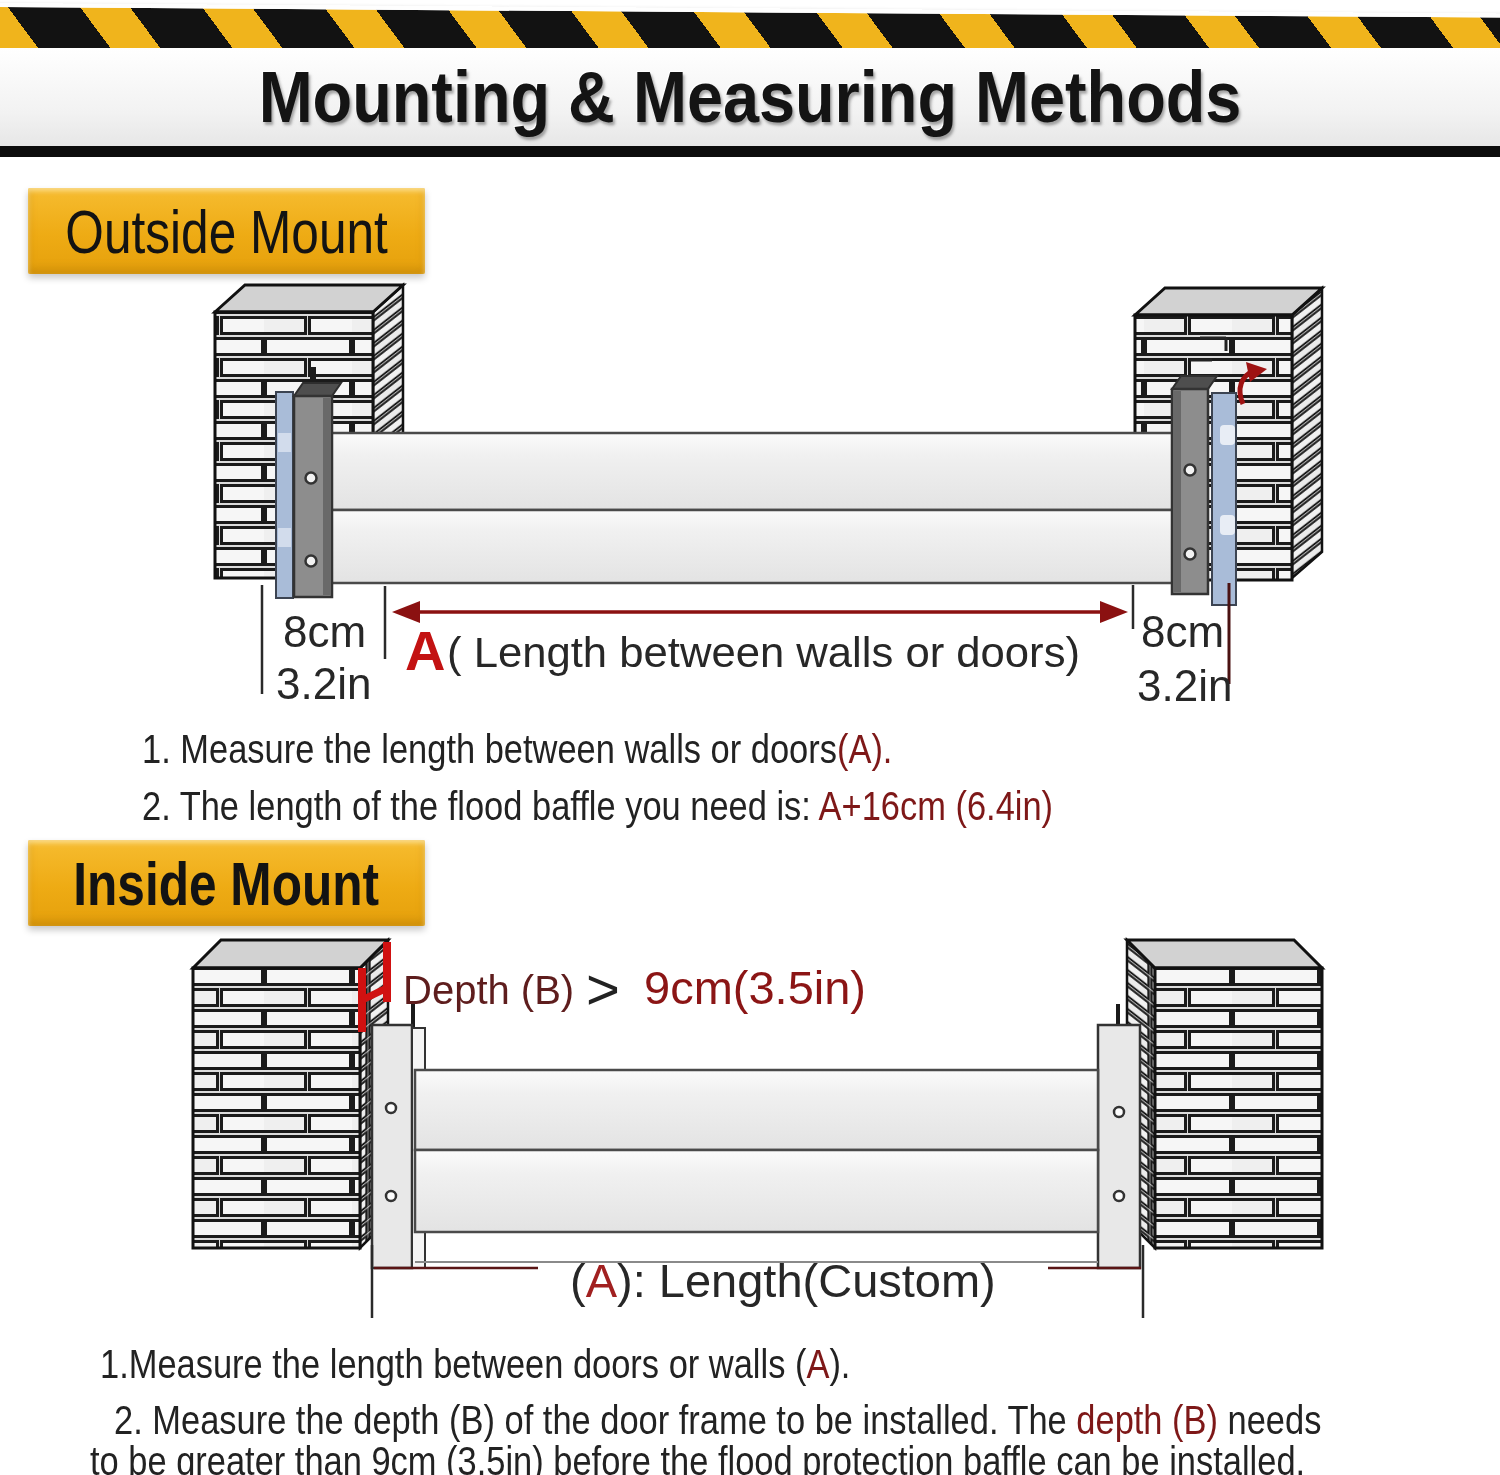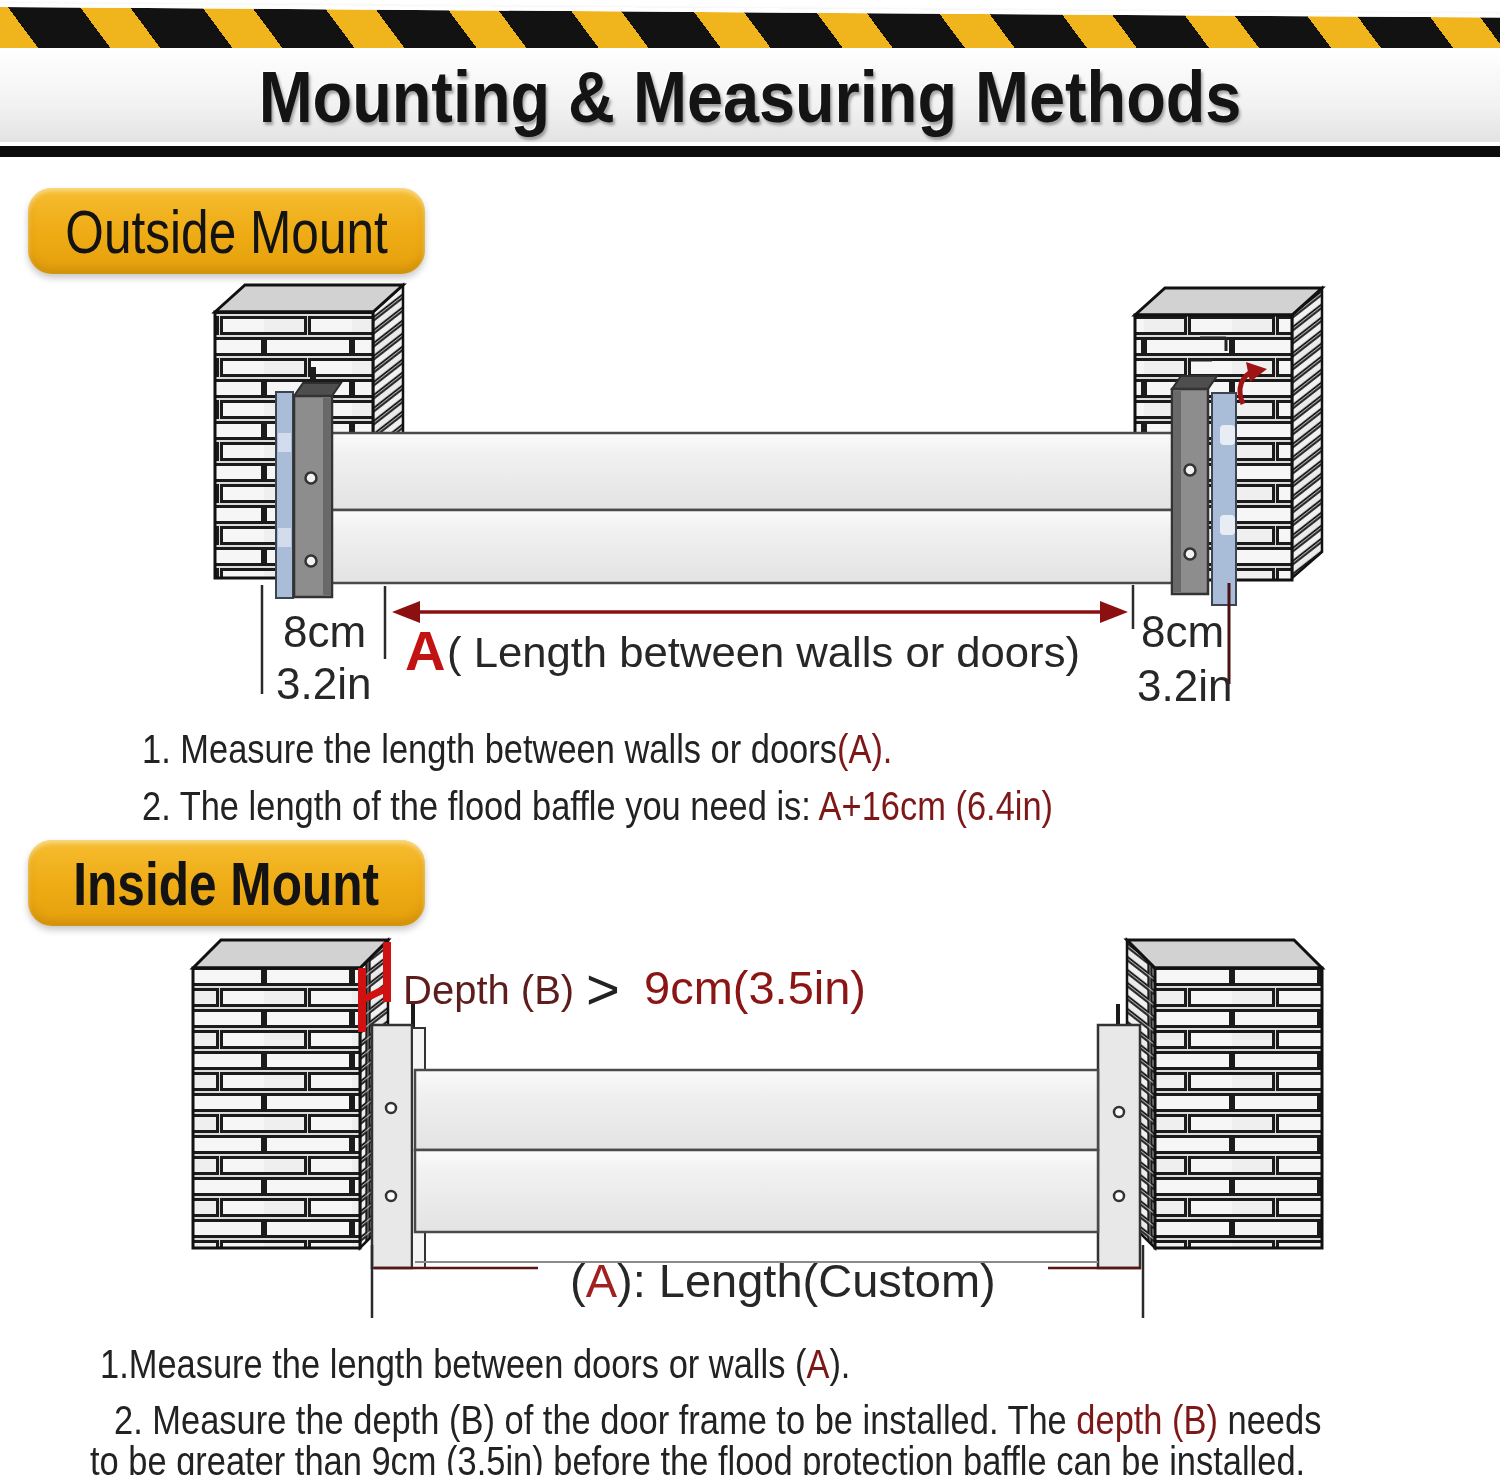--- a/index.html
+++ b/index.html
@@ -5,28 +5,28 @@
   html,body{margin:0;padding:0;background:#fff;}
   .page{position:relative;width:1500px;height:1475px;background:#fff;overflow:hidden;
         font-family:"Liberation Sans", sans-serif;color:#1f1f1f;}
   
   .hazard-wrap{position:absolute;top:0;left:0;width:1500px;height:56px;overflow:hidden;}
   .hazard{position:absolute;top:3px;left:-10px;width:1530px;height:43px;
           transform:rotate(0.4deg);transform-origin:left center;
           border-top:4px solid #fefefe;
           background:repeating-linear-gradient(53deg,#f0b41c 0 40px,#121212 40px 98px);
           box-shadow:0 2px 4px rgba(0,0,0,0.25);}
-  .title-band{position:absolute;top:48px;left:0;width:1500px;height:94px;
+  .title-band{position:absolute;top:48px;left:0;width:1500px;height:108px;
           background:linear-gradient(180deg,#ffffff 0%,#f2f2f2 60%,#e3e3e3 100%);}
   .page-title{width:100%;text-align:center;line-height:98px;font-size:72px;font-weight:bold;
           letter-spacing:0px;color:#141414;transform:scaleX(0.9);
           text-shadow:2px 3px 3px rgba(95,95,95,0.55), -1px -1px 0 #ffffff;}
   .black-bar{position:absolute;top:146px;left:0;width:1500px;height:11px;background:#0c0c0c;}
   
-  .pill{position:absolute;left:28px;width:397px;height:86px;border-radius:24px;
+  .pill{position:absolute;left:28px;width:397px;height:86px;border-radius:2px;
         background:linear-gradient(180deg,#f6bc30 0%,#eeab14 55%,#e5a00c 100%);
         box-shadow:0 4px 7px rgba(0,0,0,0.22), inset 0 3px 5px rgba(255,240,190,0.65), inset 0 -5px 8px rgba(170,115,6,0.40);
         display:flex;align-items:center;justify-content:center;}
   .pill span{font-size:62px;color:#131313;transform:scaleX(0.8);white-space:nowrap;}
   .pill-outside{top:188px;}
   .pill-inside{top:840px;font-weight:bold;}
   
   svg.diag{position:absolute;left:0;}
   svg text{font-family:"Liberation Sans", sans-serif;}
   .dim{font-size:44px;fill:#272727;}

